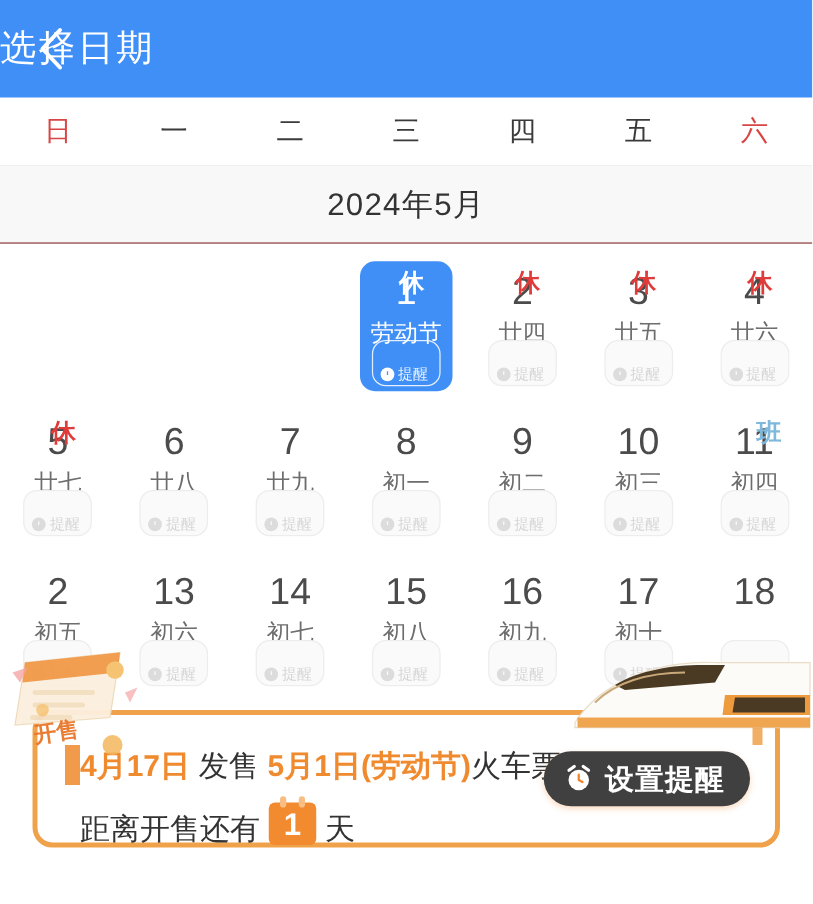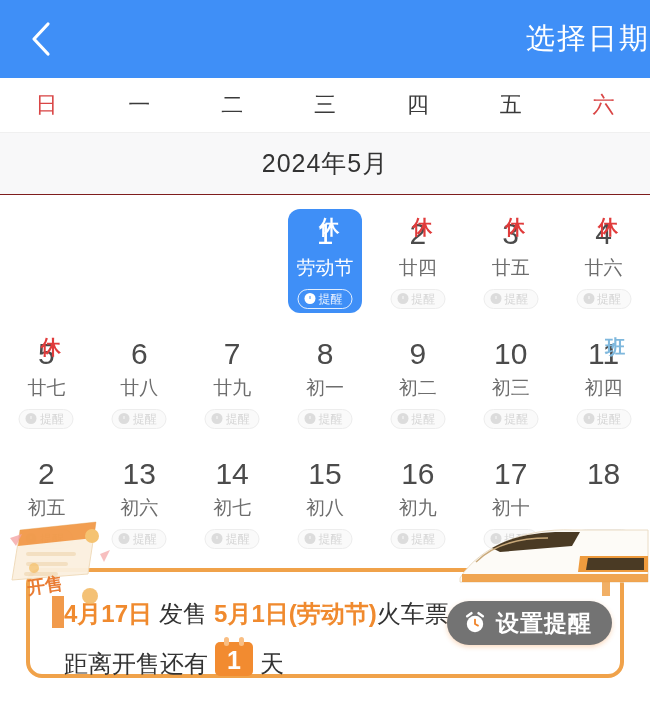--- a/index.html
+++ b/index.html
@@ -16,21 +16,21 @@
     overflow: hidden;
   }
 
   
   .header {
     position: relative;
     height: 78px;
     background: #3F8FF7;
     display: flex;
     align-items: center;
-    justify-content: flex-end;
+    justify-content: flex-start;
   }
   .back-btn {
     position: absolute;
     left: 18px; top: 50%;
     transform: translateY(-50%);
     width: 46px; height: 46px;
     display: flex; align-items: center; justify-content: center;
     cursor: pointer;
   }
   .back-btn svg { display: block; }
@@ -131,23 +131,23 @@
   .mark.work { color: #7fb8dd; }
   .cell.selected .mark.rest { color: #ffffff; }
 
   
   .pill {
     position: absolute;
     bottom: 4px;
     left: 50%;
     transform: translateX(-50%);
     display: flex;
-    align-items: flex-start;
+    align-items: flex-end;
     gap: 3px;
-    padding: 3px 9px 3px 6px;
+    padding: 20px 9px 3px 6px;
     border-radius: 11px;
     background: #fafafa;
     border: 1px solid #ededed;
     white-space: nowrap;
     margin-top: 18px;
   }
   .pill .pill-txt {
     font-size: 12px;
     color: #d6d6d6;
     line-height: 1;
@@ -225,27 +225,27 @@
     top: -5px;
     width: 5px; height: 9px;
     border-radius: 3px;
     background: #F9BE83;
   }
   .daybadge::before { left: 9px; }
   .daybadge::after { right: 9px; }
 
   .remind-btn {
     position: absolute;
-    right: 8px;
+    right: 20px;
     top: 50%;
     transform: translateY(-50%);
     display: flex;
     align-items: center;
     gap: 9px;
-    background: #737373;
+    background: #404040;
     border-radius: 26px;
     padding: 10px 20px 10px 16px;
     cursor: pointer;
     box-shadow: 0 2px 5px rgba(240,132,43,0.3);
   }
   .remind-btn .btn-label {
     color: #ffffff;
     font-size: 23px;
     font-weight: 700;
     letter-spacing: 1px;

